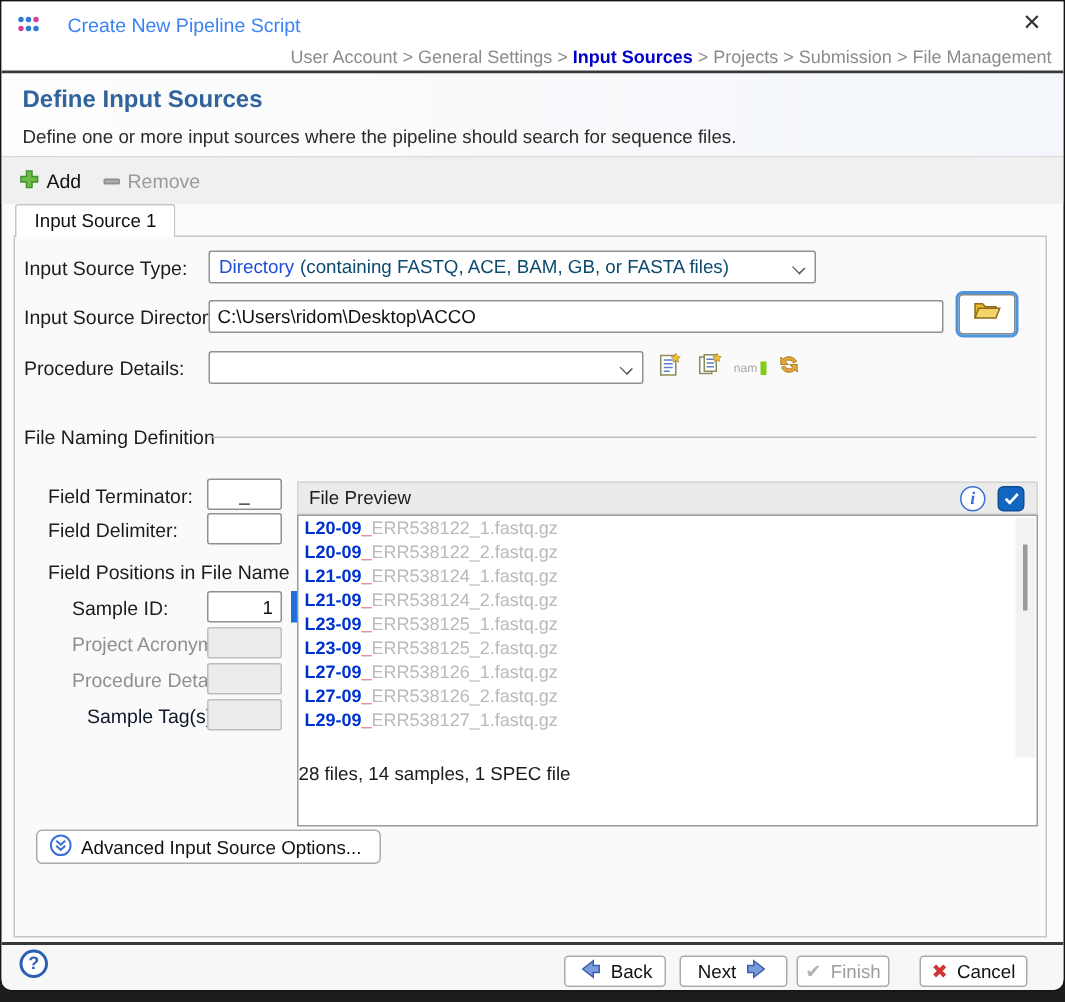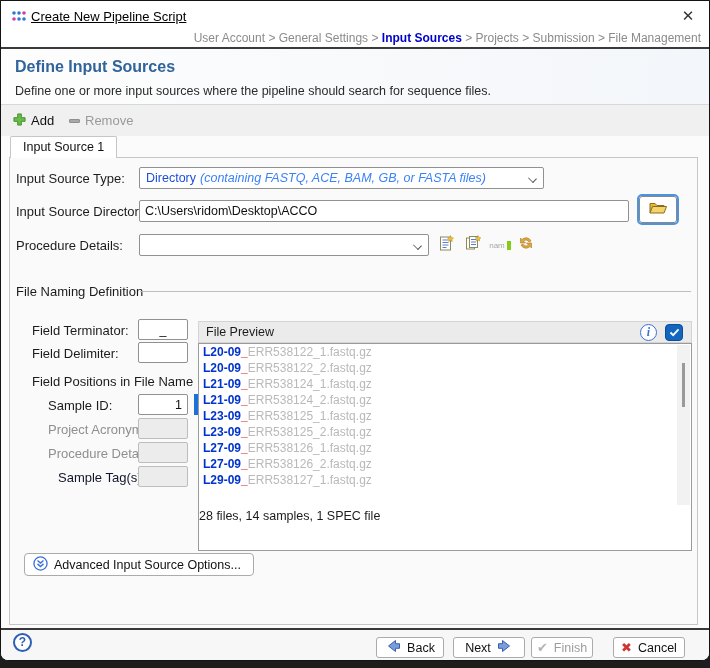--- a/index.html
+++ b/index.html
@@ -5,21 +5,21 @@
   * { box-sizing: border-box; margin: 0; padding: 0; }
   html,body { width:710px; height:668px; overflow:hidden; }
   body { font-family:"Liberation Sans","DejaVu Sans",sans-serif; background:#1d1d1d; position:relative; }
 
   .dialog { position:absolute; left:0; top:0; width:710px; height:661px;
             background:#fbfbfb; border:1px solid #141414; border-radius:0 0 8px 8px; overflow:hidden; }
 
   
   .titlebar { position:absolute; left:0; top:0; width:100%; height:30px; background:#fff; }
   .app-icon { position:absolute; left:10px; top:7px; width:16px; height:16px; }
-  .win-title { position:absolute; left:30px; top:8px; font-size:13px; color:#000000;text-decoration:underline; }
+  .win-title { position:absolute; left:44px; top:8px; font-size:13px; color:#3b82f6; }
   .close-btn { position:absolute; right:10px; top:5px; width:22px; height:20px; text-align:center;
                font-size:15px; color:#333; line-height:20px; cursor:default; }
 
   
   .breadcrumb { position:absolute; left:0; top:30px; width:100%; height:17px; background:#fff;
                 text-align:right; padding-right:8px; font-size:12px; color:#8b8b8b; white-space:nowrap; }
   .crumb { display:inline; }
   .crumb .crumb-label { color:#8b8b8b; }
   .crumb.active .crumb-label { color:#0000cc; font-weight:bold; }
   .crumb .crumb-sep { color:#8b8b8b; white-space:pre; }
@@ -46,21 +46,21 @@
          font-size:12.5px; color:#111; line-height:21px; z-index:2; }
 
   
   .panel { position:absolute; left:8px; top:156px; width:689px; height:468px;
            background:#fafafa; border:1px solid #c6c6c6; }
   .flabel { position:absolute; font-size:13px; color:#1c1c1c; white-space:nowrap; }
 
   .combo { position:absolute; height:22px; background:#fff; border:1px solid #919191; border-radius:2px;
            font-size:12.5px; display:flex; align-items:center; padding:0 20px 0 6px; overflow:hidden; white-space:nowrap; }
   .combo .val { color:#1d4ed8; }
-  .combo .hint { color:#3b82f6; font-style:italic; margin-left:4px; }
+  .combo .hint { color:#0c4a6e; margin-left:4px; }
   .chev { position:absolute; right:7px; top:7px; width:7px; height:7px; border-right:1.5px solid #555;
           border-bottom:1.5px solid #555; transform:rotate(45deg) scale(1,0.8); }
 
   .text-input { position:absolute; height:22px; background:#fff; border:1px solid #919191; border-radius:2px;
                 font-family:inherit; font-size:12.5px; color:#111; padding:0 5px; }
   .small-input { height:21px; width:50px; text-align:center; }
   .num-input { text-align:right; }
   .disabled-input { background:#ececec; border-color:#bdbdbd; }
 
   .browse-btn { position:absolute; left:629px; top:38px; width:38px; height:27px; background:#fff;

